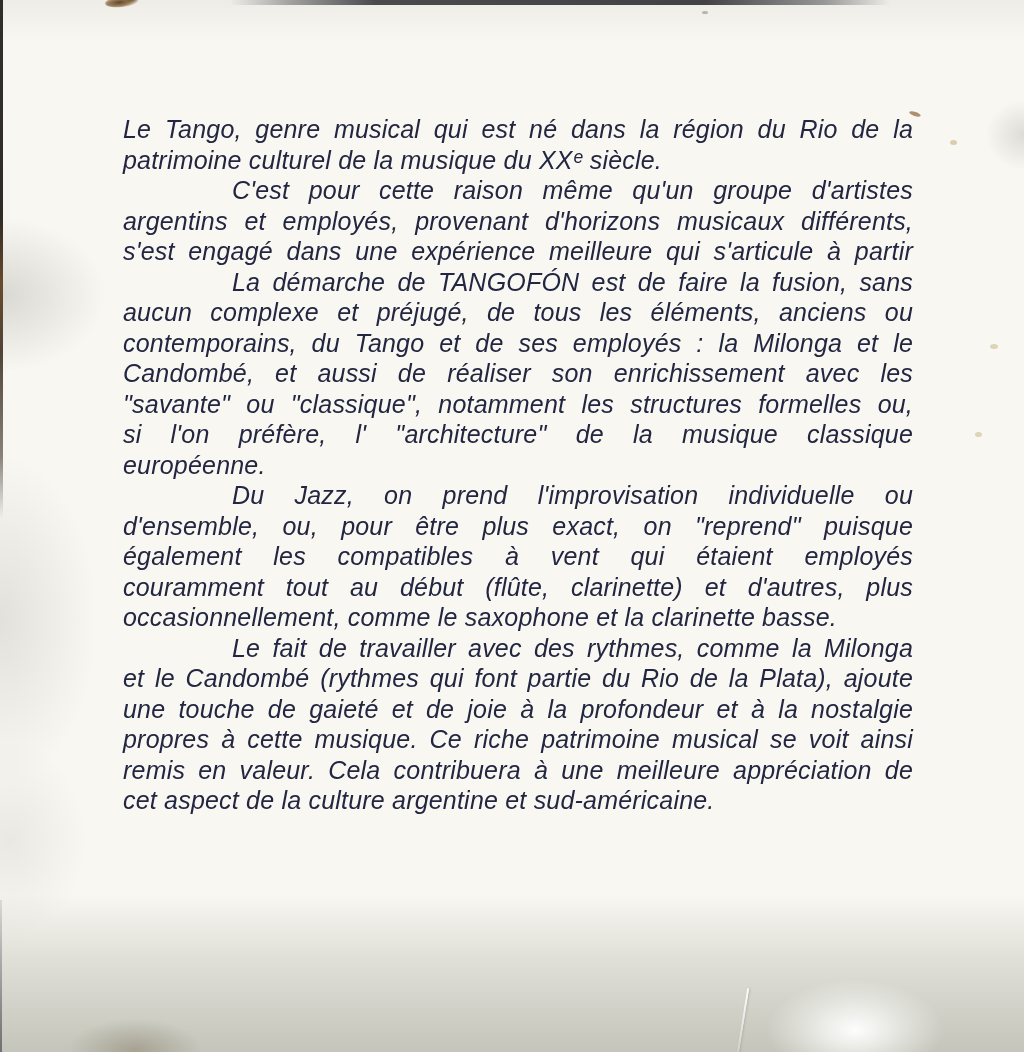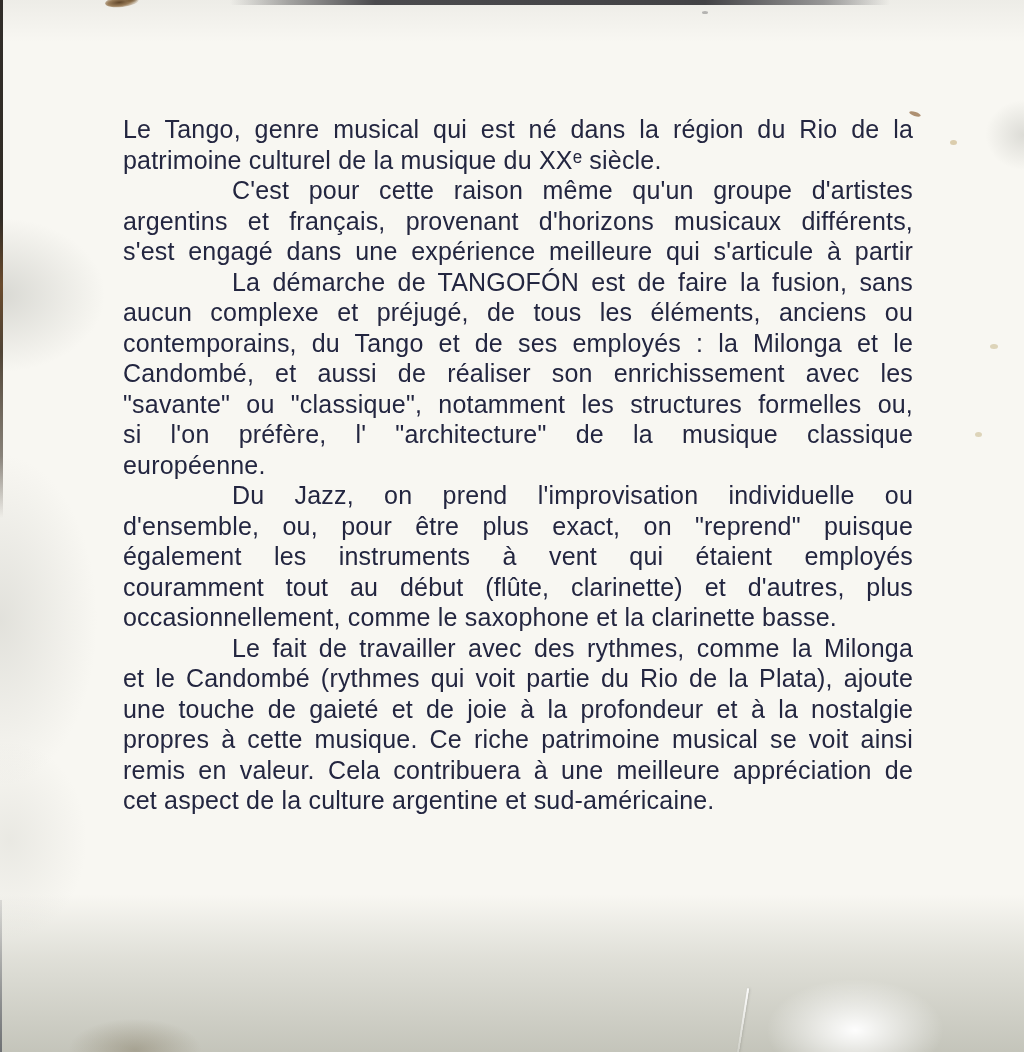--- a/index.html
+++ b/index.html
@@ -92,20 +92,21 @@
     left: 123px; top: 114px; width: 790px;
     color: var(--ink);
     font-size: 25px;
     line-height: 30.5px;
     letter-spacing: 0.2px;
   }
   .paragraph { margin: 0; }
   .line {
     text-align: justify;
     text-align-last: justify;
+    font-style: italic;
   }
   .line.last {
     text-align: right;
     text-align-last: left;
   }
   .line.indented { padding-left: 109px; }
 </style>
 </head>
 <body>
 
@@ -122,41 +123,41 @@
   <div class="speck speck-gray"></div>
   <div class="crease-line"></div>
 
   <div class="text-block">
       <div class="paragraph">
         <div class="line">Le Tango, genre musical qui est né dans la région du Rio de la</div>
         <div class="line last">patrimoine culturel de la musique du XXᵉ siècle.</div>
       </div>
       <div class="paragraph">
         <div class="line indented">C'est pour cette raison même qu'un groupe d'artistes</div>
-        <div class="line">argentins et français, provenant d'horizons musicaux différents,</div>
+        <div class="line">argentins et employés, provenant d'horizons musicaux différents,</div>
         <div class="line">s'est engagé dans une expérience meilleure qui s'articule à partir</div>
       </div>
       <div class="paragraph">
         <div class="line indented">La démarche de TANGOFÓN est de faire la fusion, sans</div>
         <div class="line">aucun complexe et préjugé, de tous les éléments, anciens ou</div>
         <div class="line">contemporains, du Tango et de ses employés : la Milonga et le</div>
         <div class="line">Candombé, et aussi de réaliser son enrichissement avec les</div>
         <div class="line">"savante" ou "classique", notamment les structures formelles ou,</div>
         <div class="line">si l'on préfère, l' "architecture" de la musique classique</div>
         <div class="line last">européenne.</div>
       </div>
       <div class="paragraph">
         <div class="line indented">Du Jazz, on prend l'improvisation individuelle ou</div>
         <div class="line">d'ensemble, ou, pour être plus exact, on "reprend" puisque</div>
-        <div class="line">également les instruments à vent qui étaient employés</div>
+        <div class="line">également les compatibles à vent qui étaient employés</div>
         <div class="line">couramment tout au début (flûte, clarinette) et d'autres, plus</div>
         <div class="line last">occasionnellement, comme le saxophone et la clarinette basse.</div>
       </div>
       <div class="paragraph">
         <div class="line indented">Le fait de travailler avec des rythmes, comme la Milonga</div>
-        <div class="line">et le Candombé (rythmes qui voit partie du Rio de la Plata), ajoute</div>
+        <div class="line">et le Candombé (rythmes qui font partie du Rio de la Plata), ajoute</div>
         <div class="line">une touche de gaieté et de joie à la profondeur et à la nostalgie</div>
         <div class="line">propres à cette musique. Ce riche patrimoine musical se voit ainsi</div>
         <div class="line">remis en valeur. Cela contribuera à une meilleure appréciation de</div>
         <div class="line last">cet aspect de la culture argentine et sud-américaine.</div>
       </div>
     </div>
 </div>
 
 </body></html>

